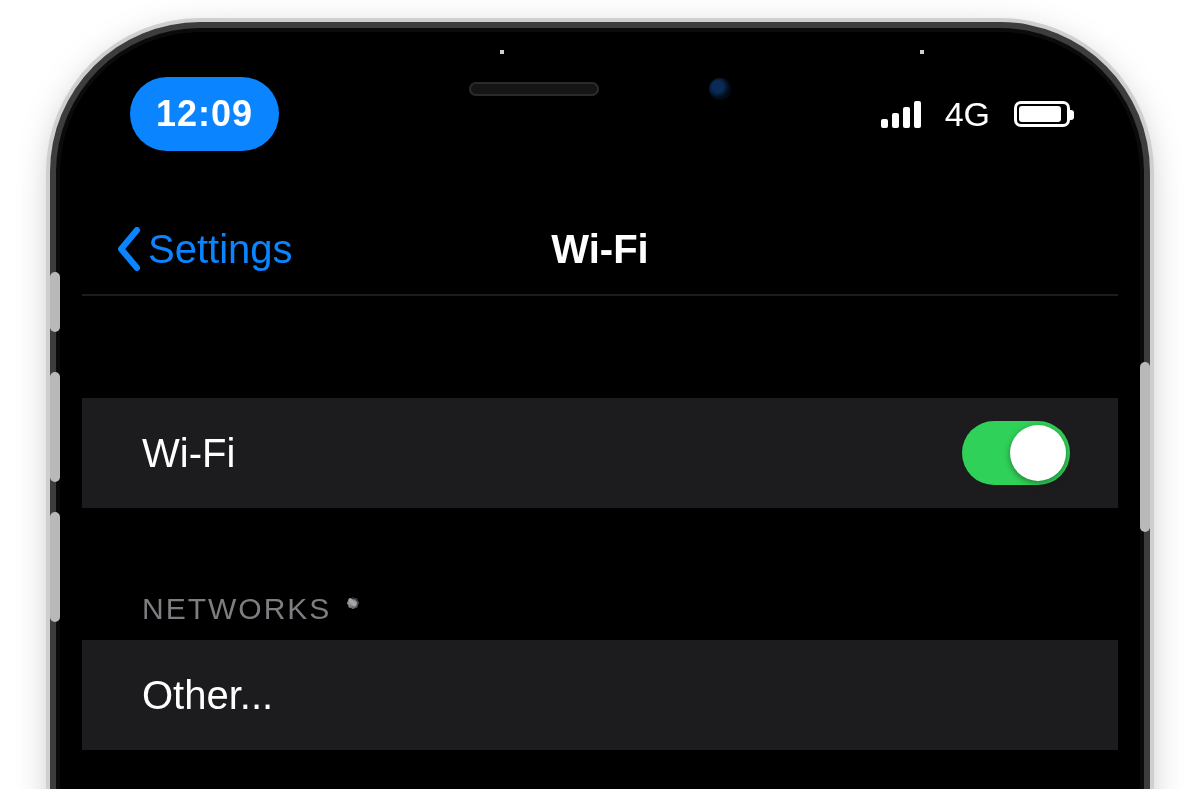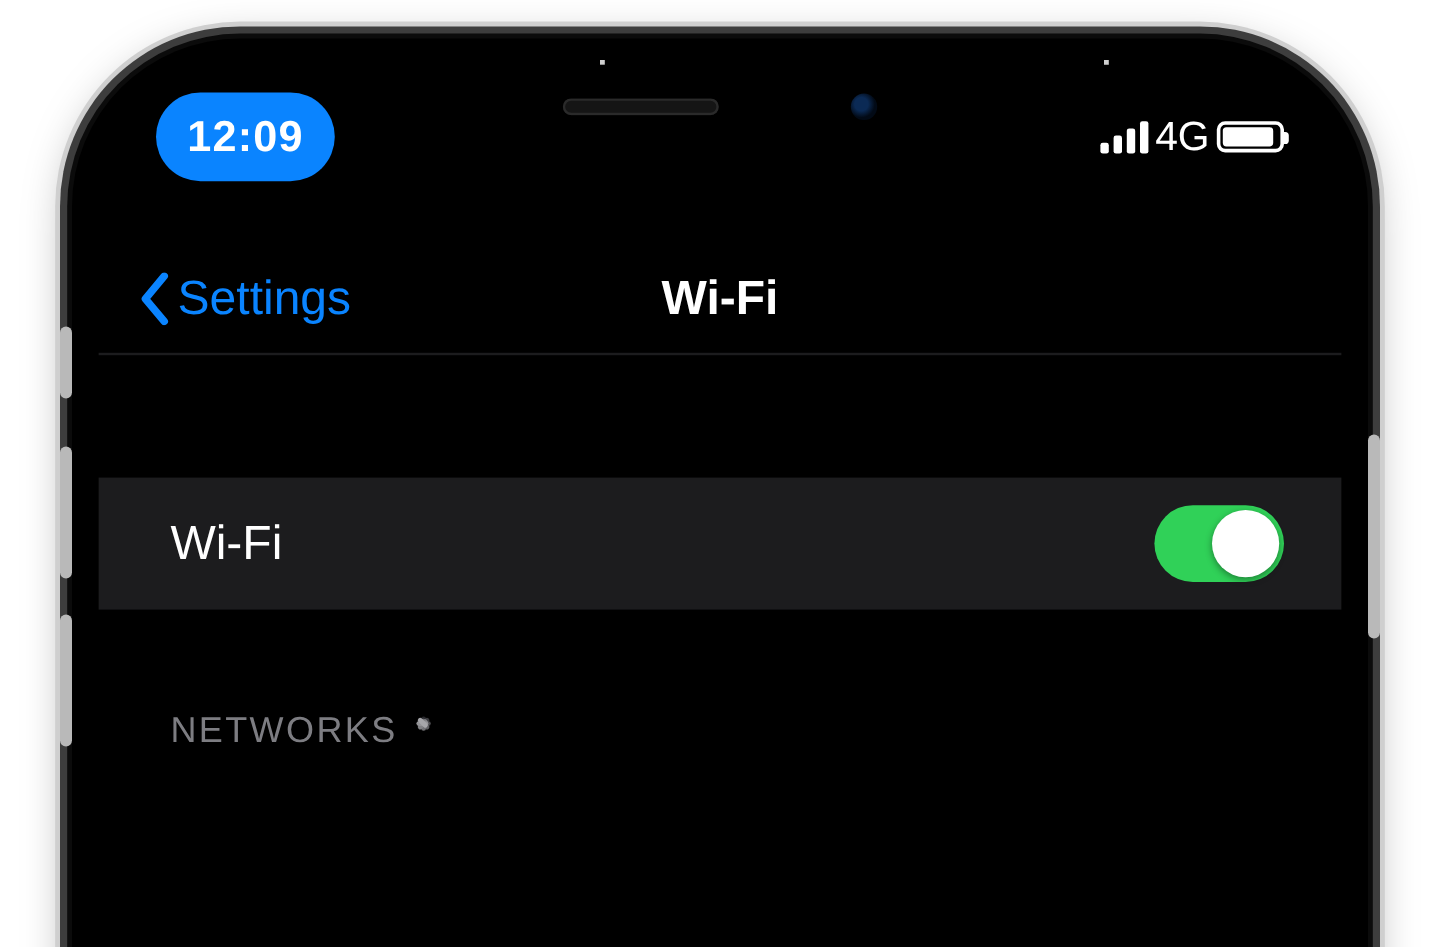--- a/index.html
+++ b/index.html
@@ -112,21 +112,21 @@
     color: #fff;
     font-size: 36px;
     font-weight: 600;
     padding: 16px 26px;
     border-radius: 40px;
     letter-spacing: 1px;
   }
   .status-right {
     display: flex;
     align-items: center;
-    gap: 6px;
+    gap: 24px;
     color: #fff;
     font-size: 34px;
     font-weight: 500;
   }
   .signal-bars {
     display: flex;
     align-items: flex-end;
     gap: 4px;
     height: 28px;
   }
@@ -340,17 +340,20 @@
             <span style="transform: rotate(45deg) translateY(-12px); background: rgb(58, 58, 62);"></span>
             <span style="transform: rotate(90deg) translateY(-12px); background: rgb(76, 76, 80);"></span>
             <span style="transform: rotate(135deg) translateY(-12px); background: rgb(94, 94, 98);"></span>
             <span style="transform: rotate(180deg) translateY(-12px); background: rgb(112, 112, 116);"></span>
             <span style="transform: rotate(225deg) translateY(-12px); background: rgb(130, 130, 134);"></span>
             <span style="transform: rotate(270deg) translateY(-12px); background: rgb(148, 148, 152);"></span>
             <span style="transform: rotate(315deg) translateY(-12px); background: rgb(166, 166, 170);"></span>
           </span>
       </div>
 
+      <div class="cell other-cell">
+        <span class="label">Other...</span>
+      </div>
 
     </div>
 
   </div>
 </div>
 
 </body></html>

